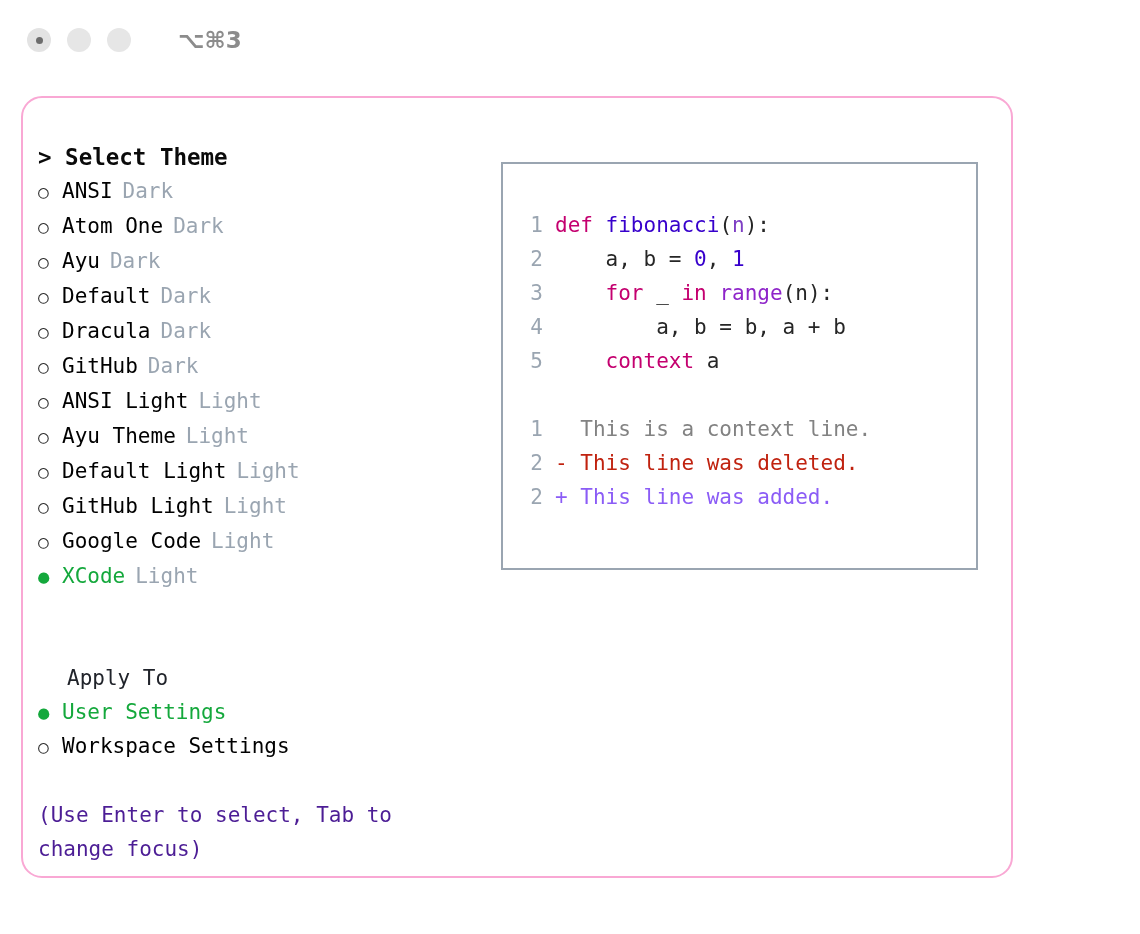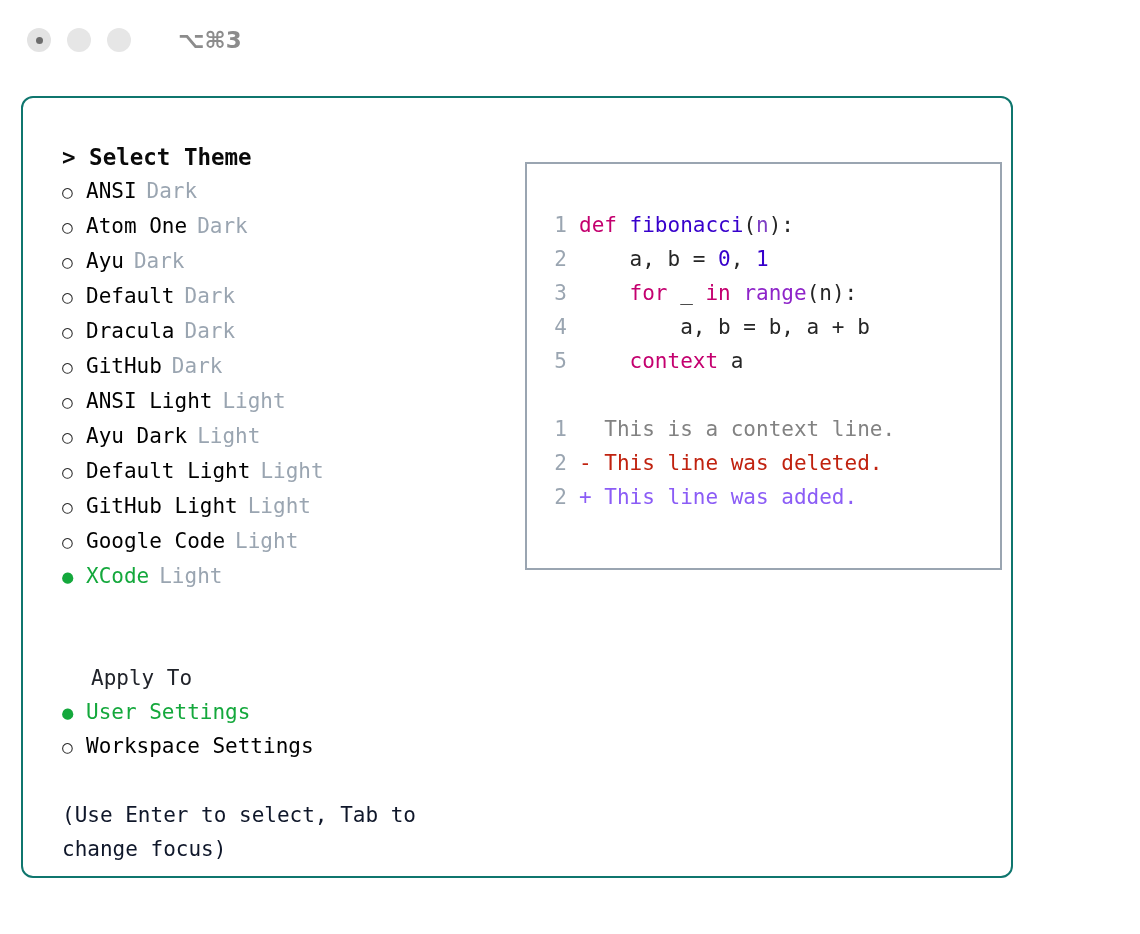--- a/index.html
+++ b/index.html
@@ -62,25 +62,24 @@
     font-family: "DejaVu Sans", "Liberation Sans", sans-serif;
   }
 
   
   .panel {
     position: absolute;
     left: 21px;
     top: 96px;
     width: 992px;
     height: 782px;
-    border: 2px solid #0f766e;
-    border-radius: 12px;
+    border: 2px solid #f9a8d4;
+    border-radius: 21px;
     box-sizing: border-box;
     background: #ffffff;
-    padding-left: 24px;
   }
 
   .panel-inner {
     position: relative;
     width: 100%;
     height: 100%;
   }
 
   
   .left-col {
@@ -136,21 +135,21 @@
     color: #20232a;
     line-height: 34px;
     padding-left: 29px;
     white-space: pre;
     margin-top: 32px;
   }
 
   .hint {
     margin-top: 34px;
     font-size: 21px;
-    color: #0f172a;
+    color: #4c1d95;
     line-height: 34px;
     width: 400px;
   }
 
   
   .right-col {
     position: absolute;
     left: 478px;
     top: 42px;
     width: 490px;
@@ -220,21 +219,21 @@
         <div class="heading">&gt; Select Theme</div>
 
         <div id="theme-list">
             <div class="opt-row"><span class="bullet">○</span><span class="opt-name">ANSI</span><span class="opt-kind">Dark</span></div>
             <div class="opt-row"><span class="bullet">○</span><span class="opt-name">Atom One</span><span class="opt-kind">Dark</span></div>
             <div class="opt-row"><span class="bullet">○</span><span class="opt-name">Ayu</span><span class="opt-kind">Dark</span></div>
             <div class="opt-row"><span class="bullet">○</span><span class="opt-name">Default</span><span class="opt-kind">Dark</span></div>
             <div class="opt-row"><span class="bullet">○</span><span class="opt-name">Dracula</span><span class="opt-kind">Dark</span></div>
             <div class="opt-row"><span class="bullet">○</span><span class="opt-name">GitHub</span><span class="opt-kind">Dark</span></div>
             <div class="opt-row"><span class="bullet">○</span><span class="opt-name">ANSI Light</span><span class="opt-kind">Light</span></div>
-            <div class="opt-row"><span class="bullet">○</span><span class="opt-name">Ayu Dark</span><span class="opt-kind">Light</span></div>
+            <div class="opt-row"><span class="bullet">○</span><span class="opt-name">Ayu Theme</span><span class="opt-kind">Light</span></div>
             <div class="opt-row"><span class="bullet">○</span><span class="opt-name">Default Light</span><span class="opt-kind">Light</span></div>
             <div class="opt-row"><span class="bullet">○</span><span class="opt-name">GitHub Light</span><span class="opt-kind">Light</span></div>
             <div class="opt-row"><span class="bullet">○</span><span class="opt-name">Google Code</span><span class="opt-kind">Light</span></div>
             <div class="opt-row"><span class="bullet sel">●</span><span class="opt-name sel">XCode</span><span class="opt-kind">Light</span></div>
           </div>
 
         <div class="section-gap"></div>
 
         <div class="subheading">Apply To</div>
 

